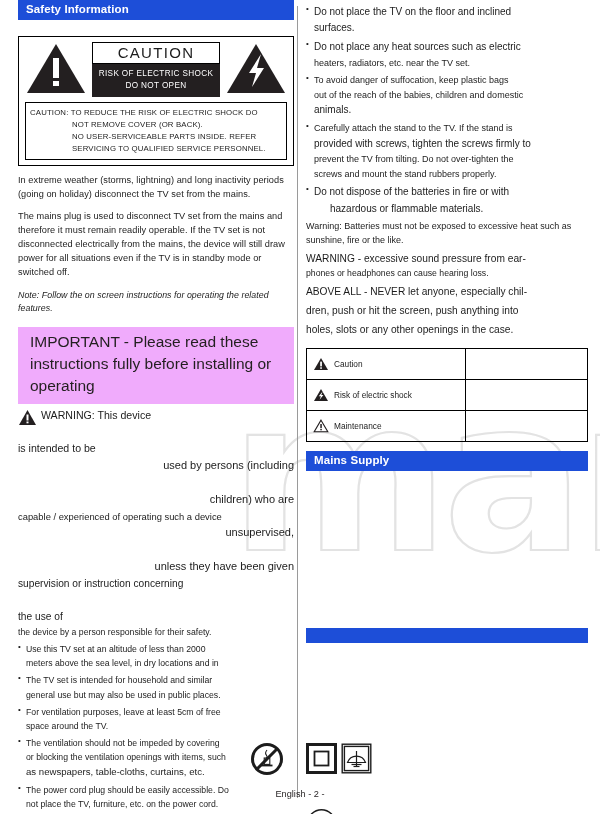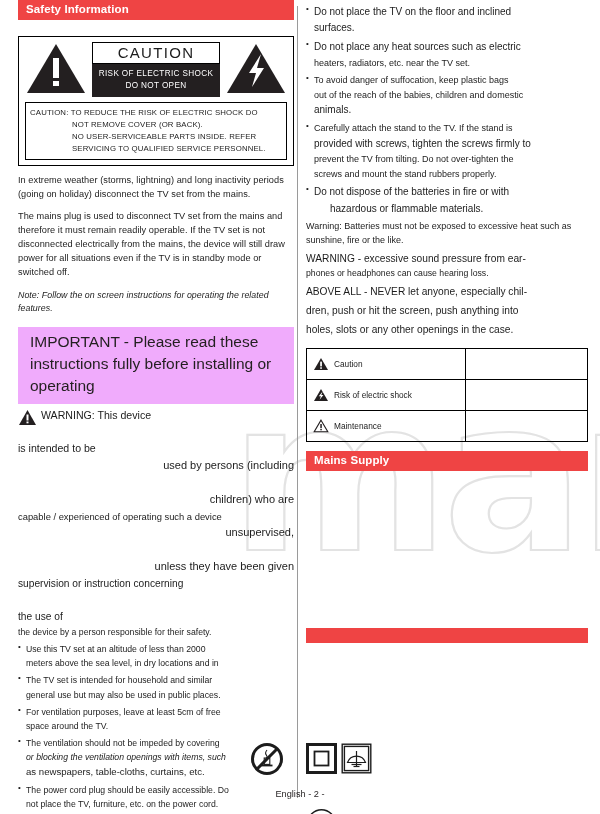--- a/index.html
+++ b/index.html
@@ -35,21 +35,21 @@
   .col{position:absolute;top:0;z-index:2;}
   .col-left{left:18px;width:276px;}
   .col-right{left:306px;width:282px;}
   .col-divider{
     position:absolute;left:297px;top:6px;width:1px;height:792px;
     background:#9a9a9a;z-index:1;
   }
 
   
   .bar{
-    background:#ef4444;
+    background:#1d4ed8;
     color:#ffffff;
     font-size:11.5px;
     font-weight:700;
     padding:3px 0 4px 8px;
     letter-spacing:.1px;
     line-height:1.15;
     box-sizing:border-box;
   }
   .bar-empty{height:15px;padding:0;}
 
@@ -275,21 +275,21 @@
       <li>
         <span style="display: block;">The TV set is intended for household and similar</span>
         <span style="display: block;">general use but may also be used in public places.</span>
       </li>
       <li>
         <span style="display: block;">For ventilation purposes, leave at least 5cm of free</span>
         <span style="display: block;">space around the TV.</span>
       </li>
       <li>
         <span style="display: block;">The ventilation should not be impeded by covering</span>
-        <span style="display: block; font-style: italic;">or blocking the ventilation openings with items, such</span>
+        <span style="display: block;">or blocking the ventilation openings with items, such</span>
         <span class="big" style="display: block;">as newspapers, table-cloths, curtains, etc.</span>
       </li>
       <li>
         <span style="display: block;">The power cord plug should be easily accessible. Do</span>
         <span style="display: block;">not place the TV, furniture, etc. on the power cord.</span>
 
       </li>
 
     </ul>
   </div>

